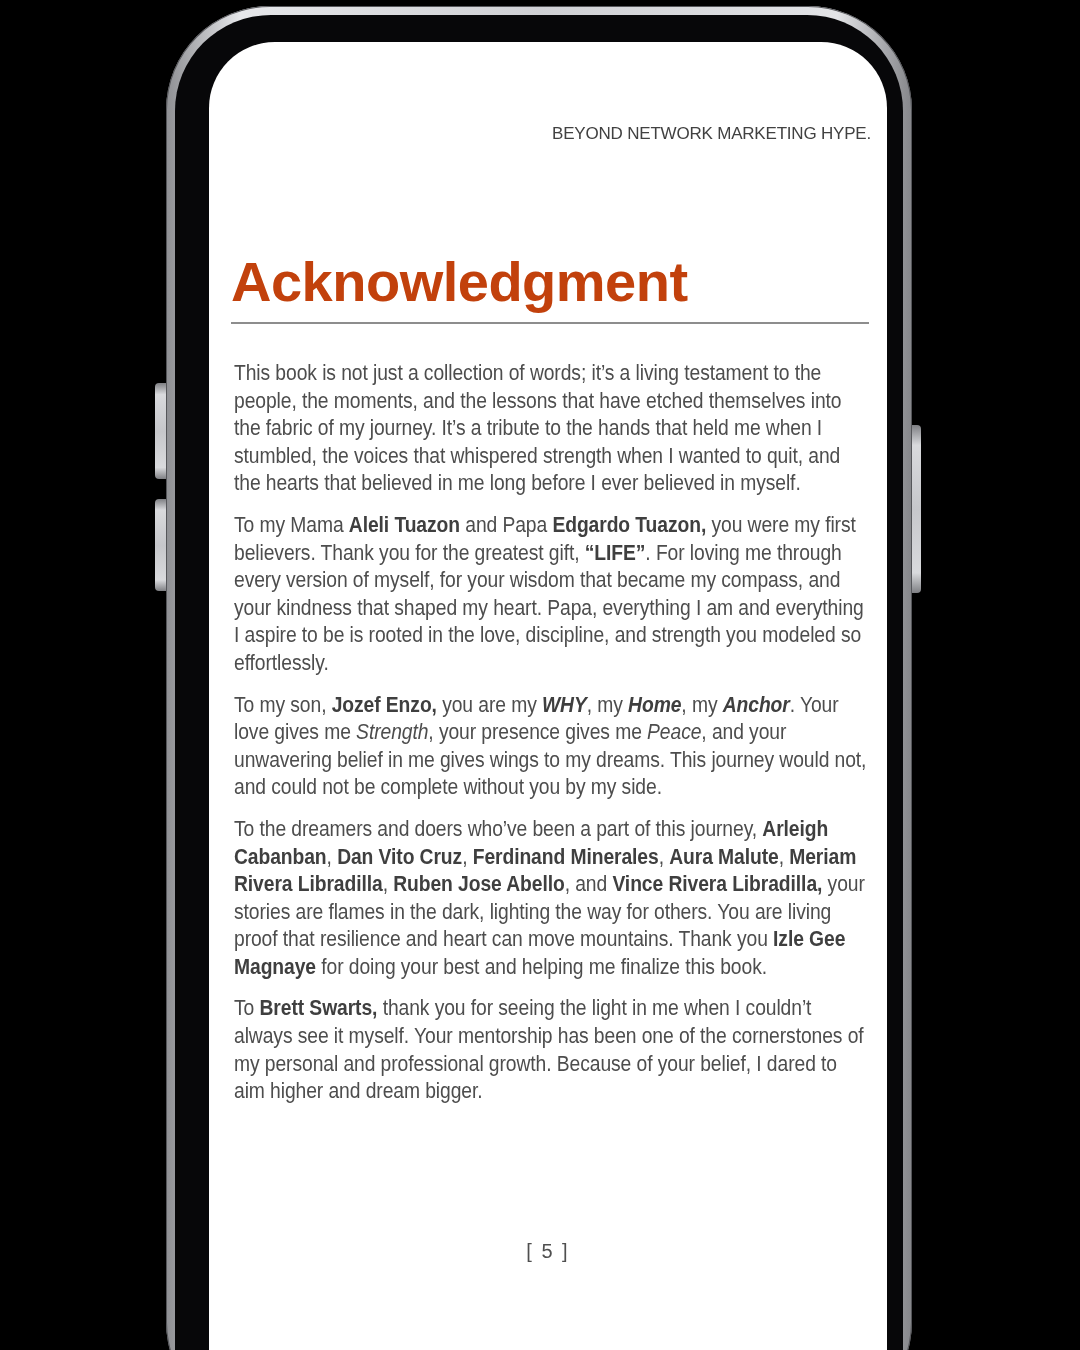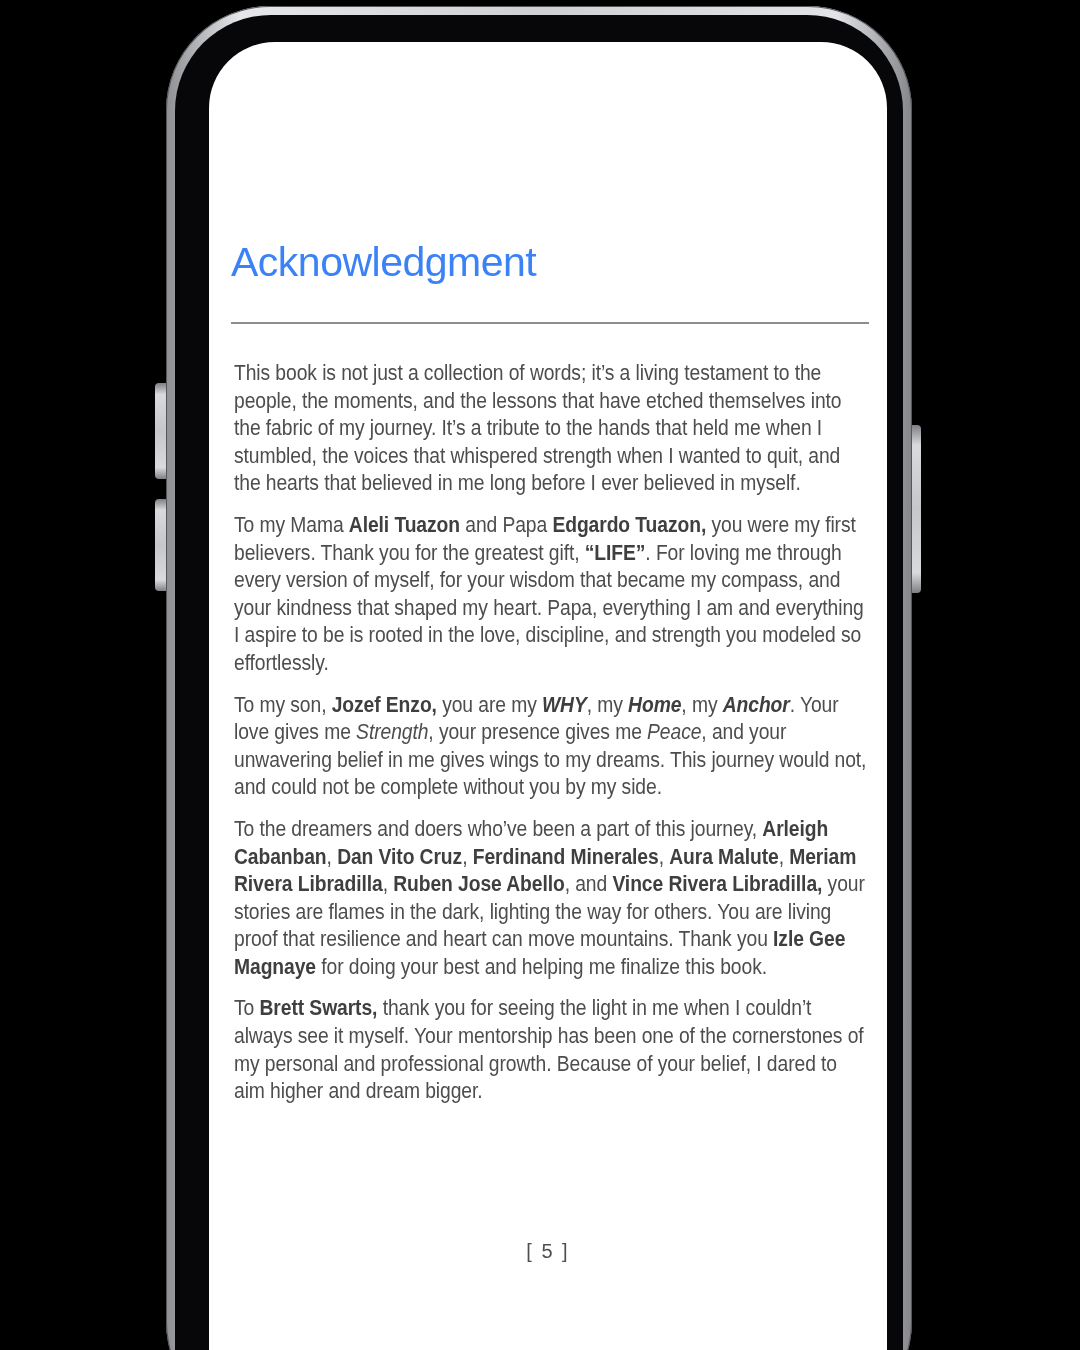--- a/index.html
+++ b/index.html
@@ -48,25 +48,25 @@
     position:absolute;
     top:82px;right:16px;left:0;
     text-align:right;
     font-size:17px;
     letter-spacing:-0.2px;
     color:#414141;
   }
   .page-title{
     position:absolute;
     left:22px;top:170px;
-    font-size:41px;
+    font-size:56px;
     line-height:1.15;
-    font-weight:normal;
+    font-weight:bold;
     letter-spacing:-0.5px;
-    color:#3b82f6;
+    color:#c2410c;
   }
   .rule{
     position:absolute;
     left:22px;right:18px;top:280px;
     border-top:2px solid #8d8d8d;
     height:0;
   }
   .copy{
     position:absolute;
     left:25px;top:317px;
@@ -94,20 +94,21 @@
 </head>
 <body>
 
 <div class="side-btn btn-vol-up"></div>
 <div class="side-btn btn-vol-down"></div>
 <div class="side-btn btn-power"></div>
 
 <div class="phone">
   <div class="bezel">
     <div class="screen">
+      <div class="running-header">BEYOND NETWORK MARKETING HYPE.</div>
       <h1 class="page-title">Acknowledgment</h1>
       <div class="rule"></div>
       <div class="copy">
           <p><span>This book is not just a collection of words; it’s a living testament to the people, the moments, and the lessons that have etched themselves into the fabric of my journey. It’s a tribute to the hands that held me when I stumbled, the voices that whispered strength when I wanted to quit, and the hearts that believed in me long before I ever believed in myself.</span></p>
           <p><span>To my Mama </span><span class="run-b">Aleli Tuazon</span><span> and Papa </span><span class="run-b">Edgardo Tuazon,</span><span> you were my first believers. Thank you for the greatest gift, </span><span class="run-b">“LIFE”</span><span>. For loving me through every version of myself, for your wisdom that became my compass, and your kindness that shaped my heart. Papa, everything I am and everything I aspire to be is rooted in the love, discipline, and strength you modeled so effortlessly.</span></p>
           <p><span>To my son, </span><span class="run-b">Jozef Enzo,</span><span> you are my </span><span class="run-bi">WHY</span><span>, my </span><span class="run-bi">Home</span><span>, my </span><span class="run-bi">Anchor</span><span>. Your love gives me </span><span class="run-i">Strength</span><span>, your presence gives me </span><span class="run-i">Peace</span><span>, and your unwavering belief in me gives wings to my dreams. This journey would not, and could not be complete without you by my side.</span></p>
           <p><span>To the dreamers and doers who’ve been a part of this journey, </span><span class="run-b">Arleigh Cabanban</span><span>, </span><span class="run-b">Dan Vito Cruz</span><span>, </span><span class="run-b">Ferdinand Minerales</span><span>, </span><span class="run-b">Aura Malute</span><span>, </span><span class="run-b">Meriam Rivera Libradilla</span><span>, </span><span class="run-b">Ruben Jose Abello</span><span>, and </span><span class="run-b">Vince Rivera Libradilla,</span><span> your stories are flames in the dark, lighting the way for others. You are living proof that resilience and heart can move mountains. Thank you </span><span class="run-b">Izle Gee Magnaye</span><span> for doing your best and helping me finalize this book.</span></p>
           <p><span>To </span><span class="run-b">Brett Swarts,</span><span> thank you for seeing the light in me when I couldn’t always see it myself. Your mentorship has been one of the cornerstones of my personal and professional growth. Because of your belief, I dared to aim higher and dream bigger.</span></p>
         </div>
       <div class="page-number">[ 5 ]</div>

